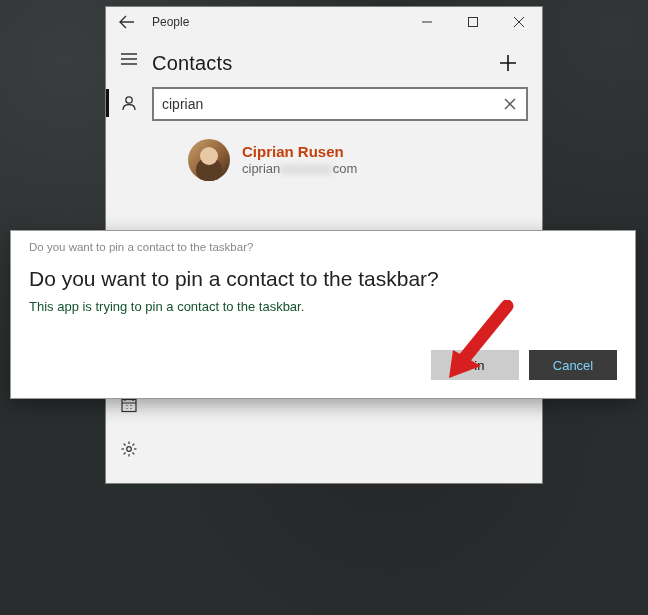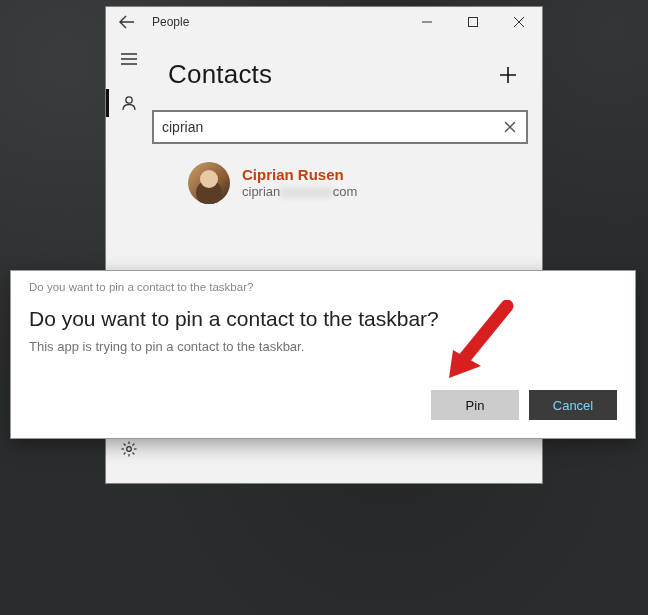--- a/index.html
+++ b/index.html
@@ -79,23 +79,23 @@
   .main {
     flex:1;
     padding-right: 14px;
     display:flex; flex-direction:column;
   }
   .header {
     display:flex; align-items:center;
     padding: 6px 0 4px 0;
   }
   .header h1 {
-    margin:16px;
+    margin:0;
     font-weight: 400;
-    font-size: 26px;
+    font-size: 20px;
     letter-spacing: 0.2px;
     color:#1a1a1a;
     flex:1;
   }
   .add-btn {
     width:40px; height:40px;
     display:flex; align-items:center; justify-content:center;
     color:#1a1a1a;
   }
   .add-btn svg { width:20px; height:20px; }
@@ -156,32 +156,31 @@
 
   
   .dialog {
     position:absolute;
     left:10px; right:12px;
     top:230px;
     background:#fff;
     border:1px solid #999;
     box-shadow: 0 6px 18px rgba(0,0,0,0.35);
     padding: 10px 18px 18px 18px;
-    margin-top: 40px;
   }
   .dlg-small{
     font-size:11.5px; color:#888;
     margin-bottom: 14px;
   }
   .dlg-title{
     font-size:21px; color:#222;
     margin-bottom: 8px;
   }
   .dlg-body{
-    font-size:13px; color:#737373;
+    font-size:13px; color:#14532d;
     margin-bottom: 36px;
   }
   .dlg-actions{
     display:flex; justify-content:flex-end; gap:10px;
   }
   .dlg-actions button{
     width:88px; height:30px;
     border:none;
     font-size:13px;
     cursor:pointer;

